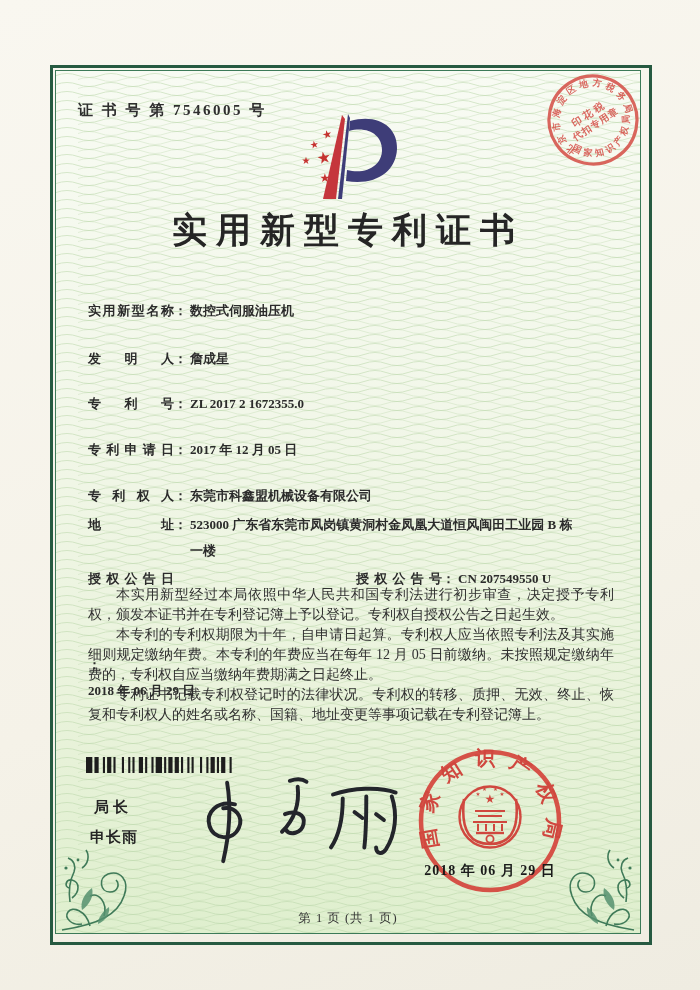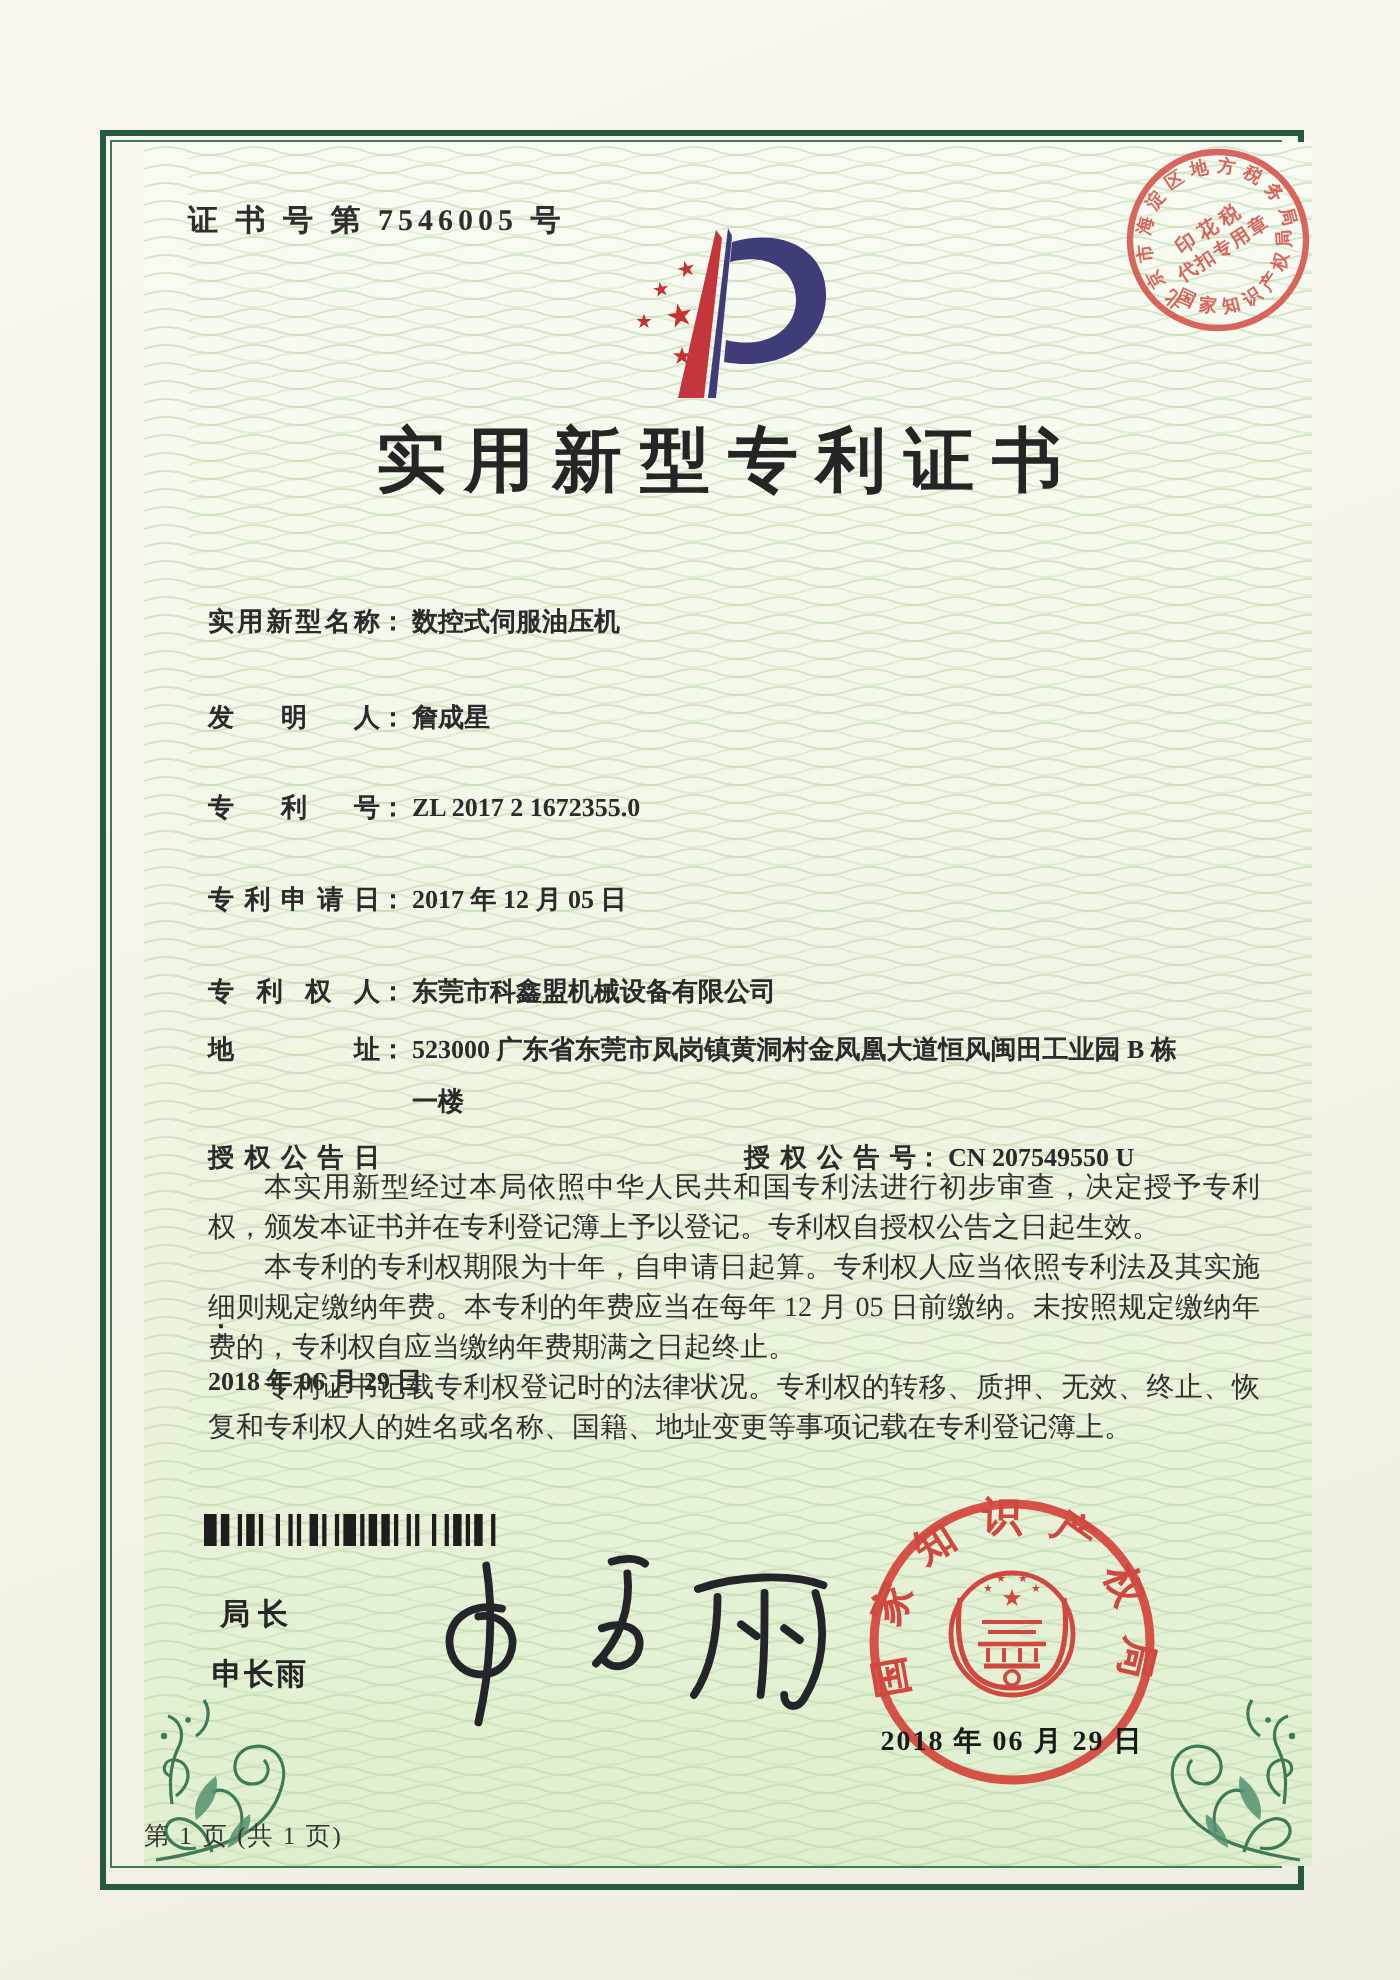--- a/index.html
+++ b/index.html
@@ -1,20 +1,20 @@
 <!DOCTYPE html>
 <html><head>
 <meta charset="utf-8">
 <style>
   html,body{margin:0;padding:0;}
   body{width:700px;height:990px;background:#f0ede4;font-family:"Liberation Serif","DejaVu Serif",serif;}
   .paper{position:relative;width:700px;height:990px;background:linear-gradient(160deg,#f9f7f0 0%,#f5f2e8 60%,#efece1 100%);overflow:hidden;}
   .frame{position:absolute;left:50px;top:65px;width:592px;height:870px;border:3px solid #265a41;padding:2px;}
   .frame-in{position:relative;width:584px;height:862px;border:1px solid #3c7a58;}
-  .inner{position:absolute;left:16px;top:0;width:584px;height:862px;background:linear-gradient(180deg,#f8fbf3 0%,#f2f7e9 40%,#eaf3dc 72%,#dfefce 100%);}
+  .inner{position:absolute;left:0;top:0;width:584px;height:862px;background:linear-gradient(180deg,#f8fbf3 0%,#f2f7e9 40%,#eaf3dc 72%,#dfefce 100%);}
   .gui{position:absolute;left:0;top:0;}
   .cert-no{position:absolute;left:22px;top:30px;font-size:15px;letter-spacing:2.5px;color:#2e2e2e;font-weight:600;}
   .logo{position:absolute;left:50%;transform:translateX(-50%);top:40px;}
   .title{position:absolute;top:136px;width:100%;text-align:center;font-size:35px;font-weight:700;letter-spacing:9px;color:#252525;}
   .fields{position:absolute;left:32px;right:24px;top:0;height:0;}
   .frow{position:absolute;left:0;right:0;display:flex;align-items:flex-start;font-size:13px;font-weight:600;color:#2b2b2b;line-height:26px;}
   .f-label{display:inline-block;width:86px;text-align:justify;text-align-last:justify;flex:0 0 86px;}
   .f-colon{flex:0 0 16px;}
   .f-value{flex:1;}
   .addr-val{max-width:392px;}
@@ -23,21 +23,21 @@
   .grant-left{display:inline-flex;flex-direction:column;}
   .grant-right{position:absolute;left:268px;top:0;display:inline-flex;}
   .paras{position:absolute;left:32px;right:26px;top:514px;font-size:14px;line-height:20px;color:#303030;text-align:justify;}
   .paras p{margin:0;text-indent:2em;}
   .barcode{position:absolute;left:30px;top:686px;}
   .signer-title{position:absolute;left:38px;top:727px;font-size:15px;font-weight:700;letter-spacing:4px;color:#262626;}
   .signer-name{position:absolute;left:34px;top:757px;font-size:15px;font-weight:700;letter-spacing:1px;color:#262626;}
   .signature{position:absolute;left:128px;top:700px;}
   .seal{position:absolute;left:360px;top:676px;opacity:.92;}
   .seal-date{position:absolute;left:356px;top:791px;width:156px;text-align:center;font-size:14px;font-weight:600;color:#1a1a1a;letter-spacing:1px;}
-  .footer{position:absolute;bottom:6px;width:100%;text-align:left;font-size:12.5px;color:#333;letter-spacing:1px;}
+  .footer{position:absolute;bottom:6px;width:100%;text-align:center;font-size:12.5px;color:#333;letter-spacing:1px;}
   .orn-l{position:absolute;left:2px;bottom:1px;}
   .orn-r{position:absolute;right:2px;bottom:1px;transform:scaleX(-1);}
   .tax-stamp{position:absolute;left:484px;top:-4px;opacity:.9;}
   svg text{font-family:"Liberation Serif","DejaVu Serif",serif;}
 </style>
 </head>
 <body>
 
 <div class="paper">
   <div class="frame">

